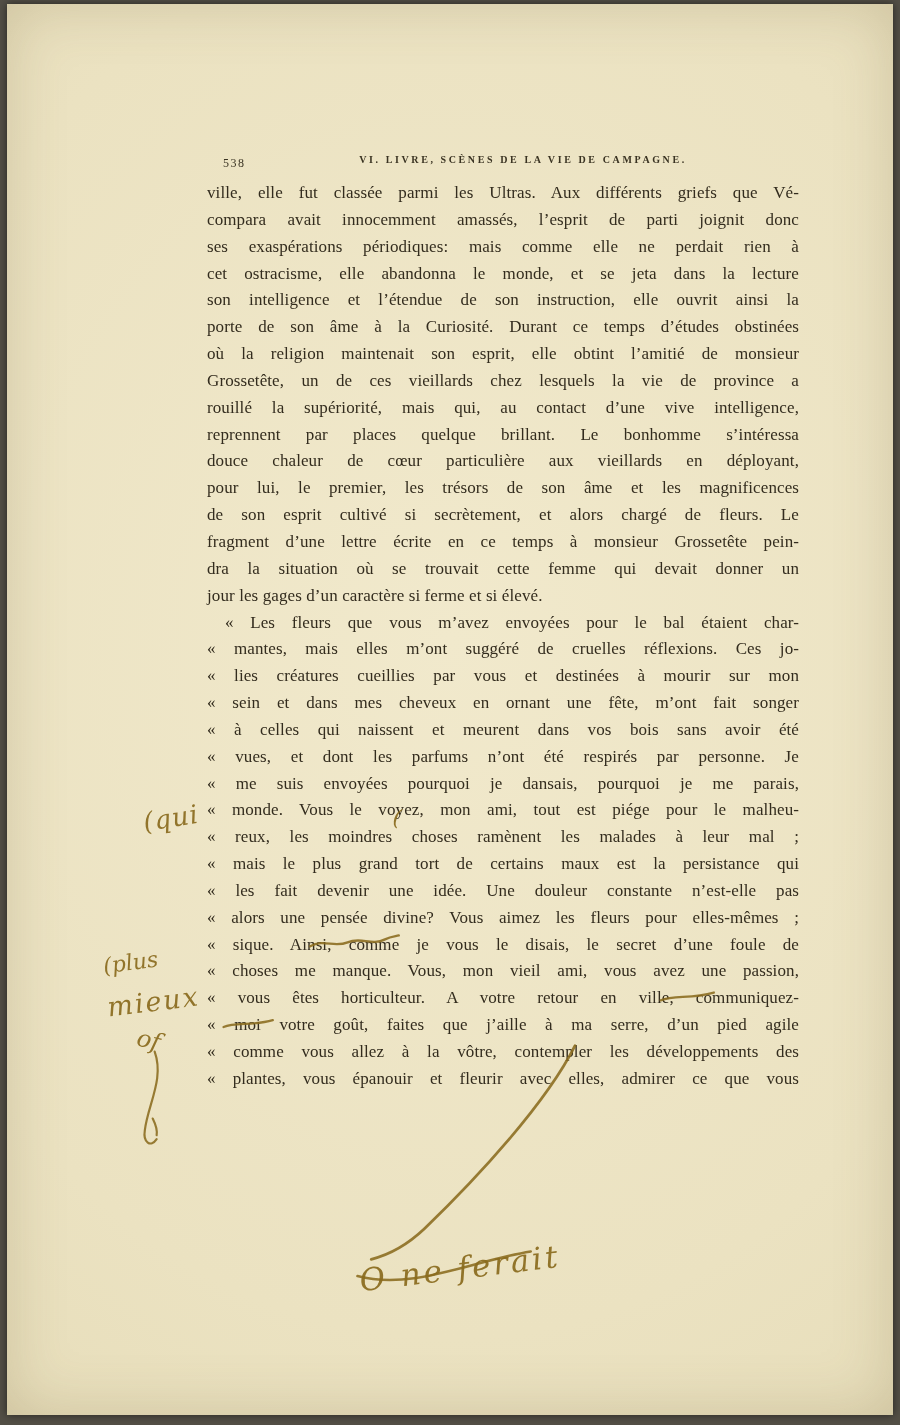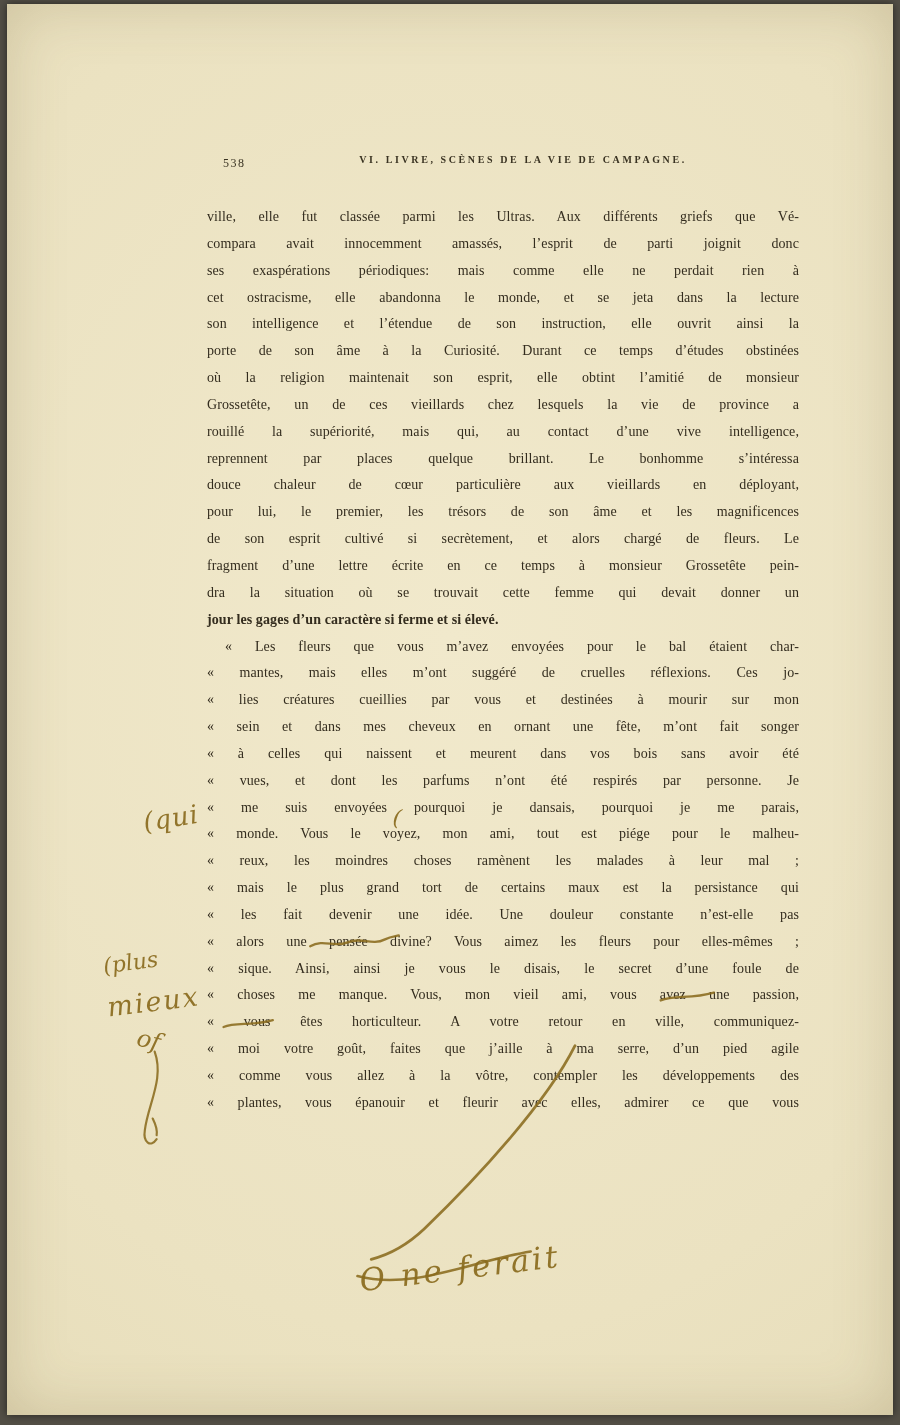--- a/index.html
+++ b/index.html
@@ -28,33 +28,33 @@
     position:absolute; left:16px; top:2px;
     font-size:12px; letter-spacing:1.5px;
   }
   .running-title {
     display:block; text-align:center;
     font-size:10px; font-weight:bold; letter-spacing:2.6px;
     padding-left:40px;
     white-space:nowrap;
   }
   .body-text {
-    position:absolute; left:200px; top:200px; width:592px;
-    font-size:14px; line-height:26.85px;
+    position:absolute; left:200px; top:176px; width:592px;
+    font-size:17px; line-height:26.85px;
     color:#332c1e;
     letter-spacing:.1px;
   }
   .line {
     height:26.85px;
     text-align:justify;
     text-align-last:justify;
     text-justify:inter-word;
     white-space:nowrap;
   }
-  .line.noj { text-align-last:left; white-space:normal;font-weight:bold; }
+  .line.noj { text-align-last:left; white-space:normal; }
   .line.indent { text-indent:18px; }
 
   
   .annotations { position:absolute; inset:0; pointer-events:none; color:var(--ink,#8a6b1e); }
   .ink {
     position:absolute;
     font-family:"DejaVu Serif", serif;
     font-style:italic;
     color:var(--ink,#8a6b1e);
     opacity:.92;
@@ -113,21 +113,21 @@
           <div class="line">« lies créatures cueillies par vous et destinées à mourir sur mon</div>
           <div class="line">« sein et dans mes cheveux en ornant une fête, m’ont fait songer</div>
           <div class="line">« à celles qui naissent et meurent dans vos bois sans avoir été</div>
           <div class="line">« vues, et dont les parfums n’ont été respirés par personne. Je</div>
           <div class="line">« me suis envoyées pourquoi je dansais, pourquoi je me parais,</div>
           <div class="line">« monde. Vous le voyez, mon ami, tout est piége pour le malheu-</div>
           <div class="line">« reux, les moindres choses ramènent les malades à leur mal ;</div>
           <div class="line">« mais le plus grand tort de certains maux est la persistance qui</div>
           <div class="line">« les fait devenir une idée. Une douleur constante n’est-elle pas</div>
           <div class="line">« alors une pensée divine? Vous aimez les fleurs pour elles-mêmes ;</div>
-          <div class="line">« sique. Ainsi, ainsi je vous le disais, le secret d’une foule de</div>
+          <div class="line">« sique. Ainsi, comme je vous le disais, le secret d’une foule de</div>
           <div class="line">« choses me manque. Vous, mon vieil ami, vous avez une passion,</div>
           <div class="line">« vous êtes horticulteur. A votre retour en ville, communiquez-</div>
           <div class="line">« moi votre goût, faites que j’aille à ma serre, d’un pied agile</div>
           <div class="line">« comme vous allez à la vôtre, contempler les développements des</div>
           <div class="line">« plantes, vous épanouir et fleurir avec elles, admirer ce que vous</div>
         </div>
     </div>
 
     <div class="annotations">
       <span class="ink note-qui">(qui</span>

